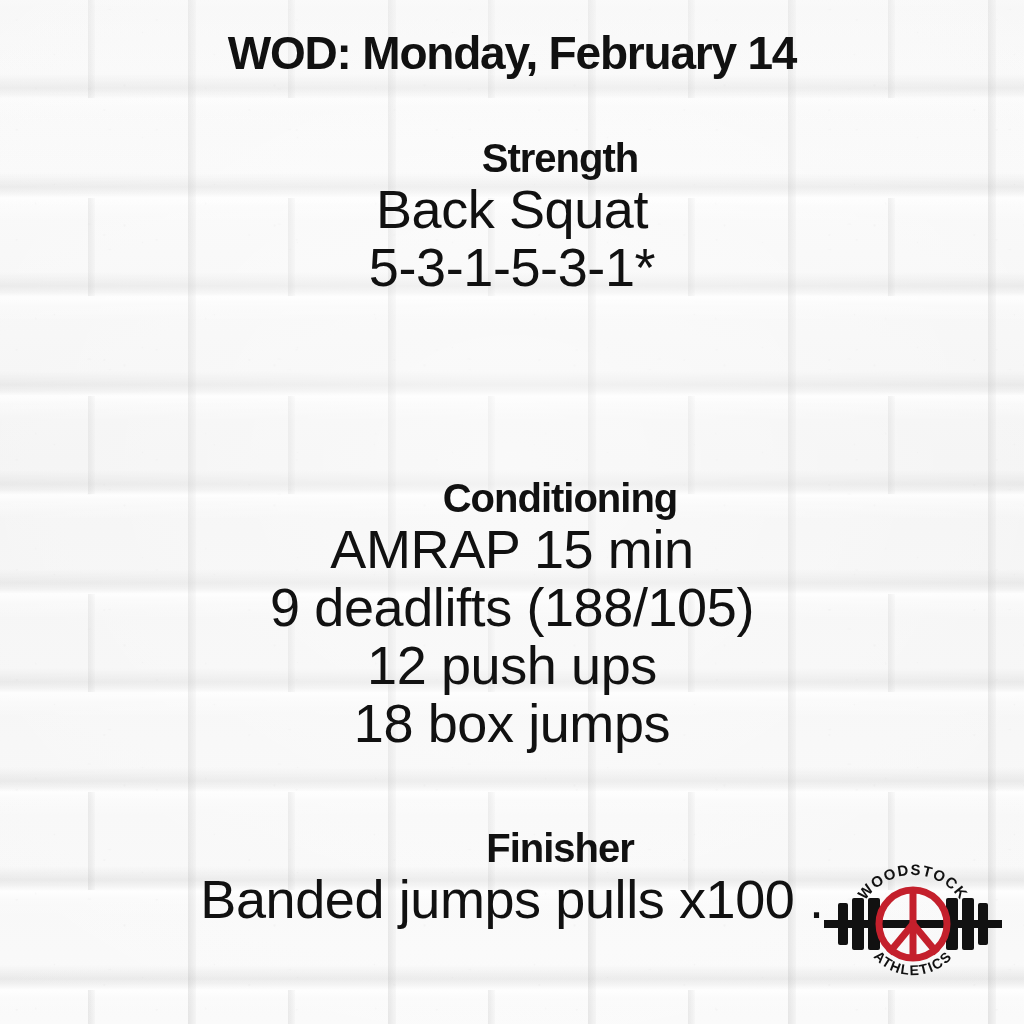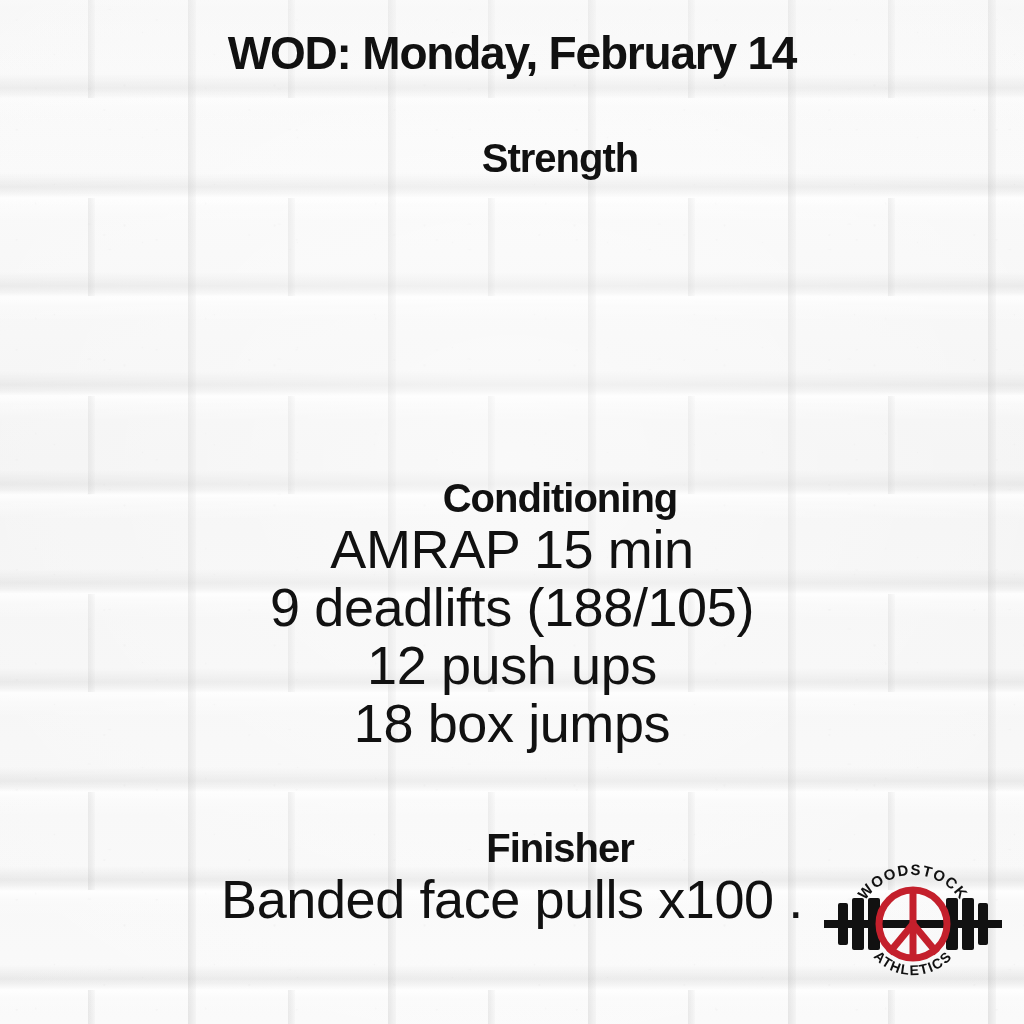--- a/index.html
+++ b/index.html
@@ -178,34 +178,36 @@
   <div class="wall-offset"></div>
   <div class="wall-grain"></div>
   <div class="wall-shade"></div>
 
   <div class="content">
 
     <div class="title line">WOD: Monday, February 14</div>
 
     <div class="block strength-block">
       <div class="heading line">Strength</div>
+      <div class="body-line line">Back Squat</div>
+      <div class="body-line line">5-3-1-5-3-1*</div>
     </div>
 
     <div class="block cond-block">
       <div class="heading line">Conditioning</div>
       <div class="body-line line">AMRAP 15 min</div>
       <div class="body-line line">9 deadlifts (188/105)</div>
       <div class="body-line line">12 push ups</div>
       <div class="body-line line">18 box jumps</div>
     </div>
 
     <div class="block fin-block">
       <div class="heading line">Finisher</div>
       <div class="body-line line">
-        <span class="fin-last">Banded face pulls x100 .</span>
+        <span class="fin-last">Banded jumps pulls x100 .</span>
       </div>
     </div>
 
   </div>
 
   <div class="logo">
     <svg viewBox="0 0 190 130" xmlns="http://www.w3.org/2000/svg" aria-hidden="true">
       <defs>
         <path id="arcTop" d="M 38 74 A 57 57 0 0 1 152 74" fill="none"></path>
         <path id="arcBot" d="M 42 64 A 53 53 0 0 0 148 64" fill="none"></path>

